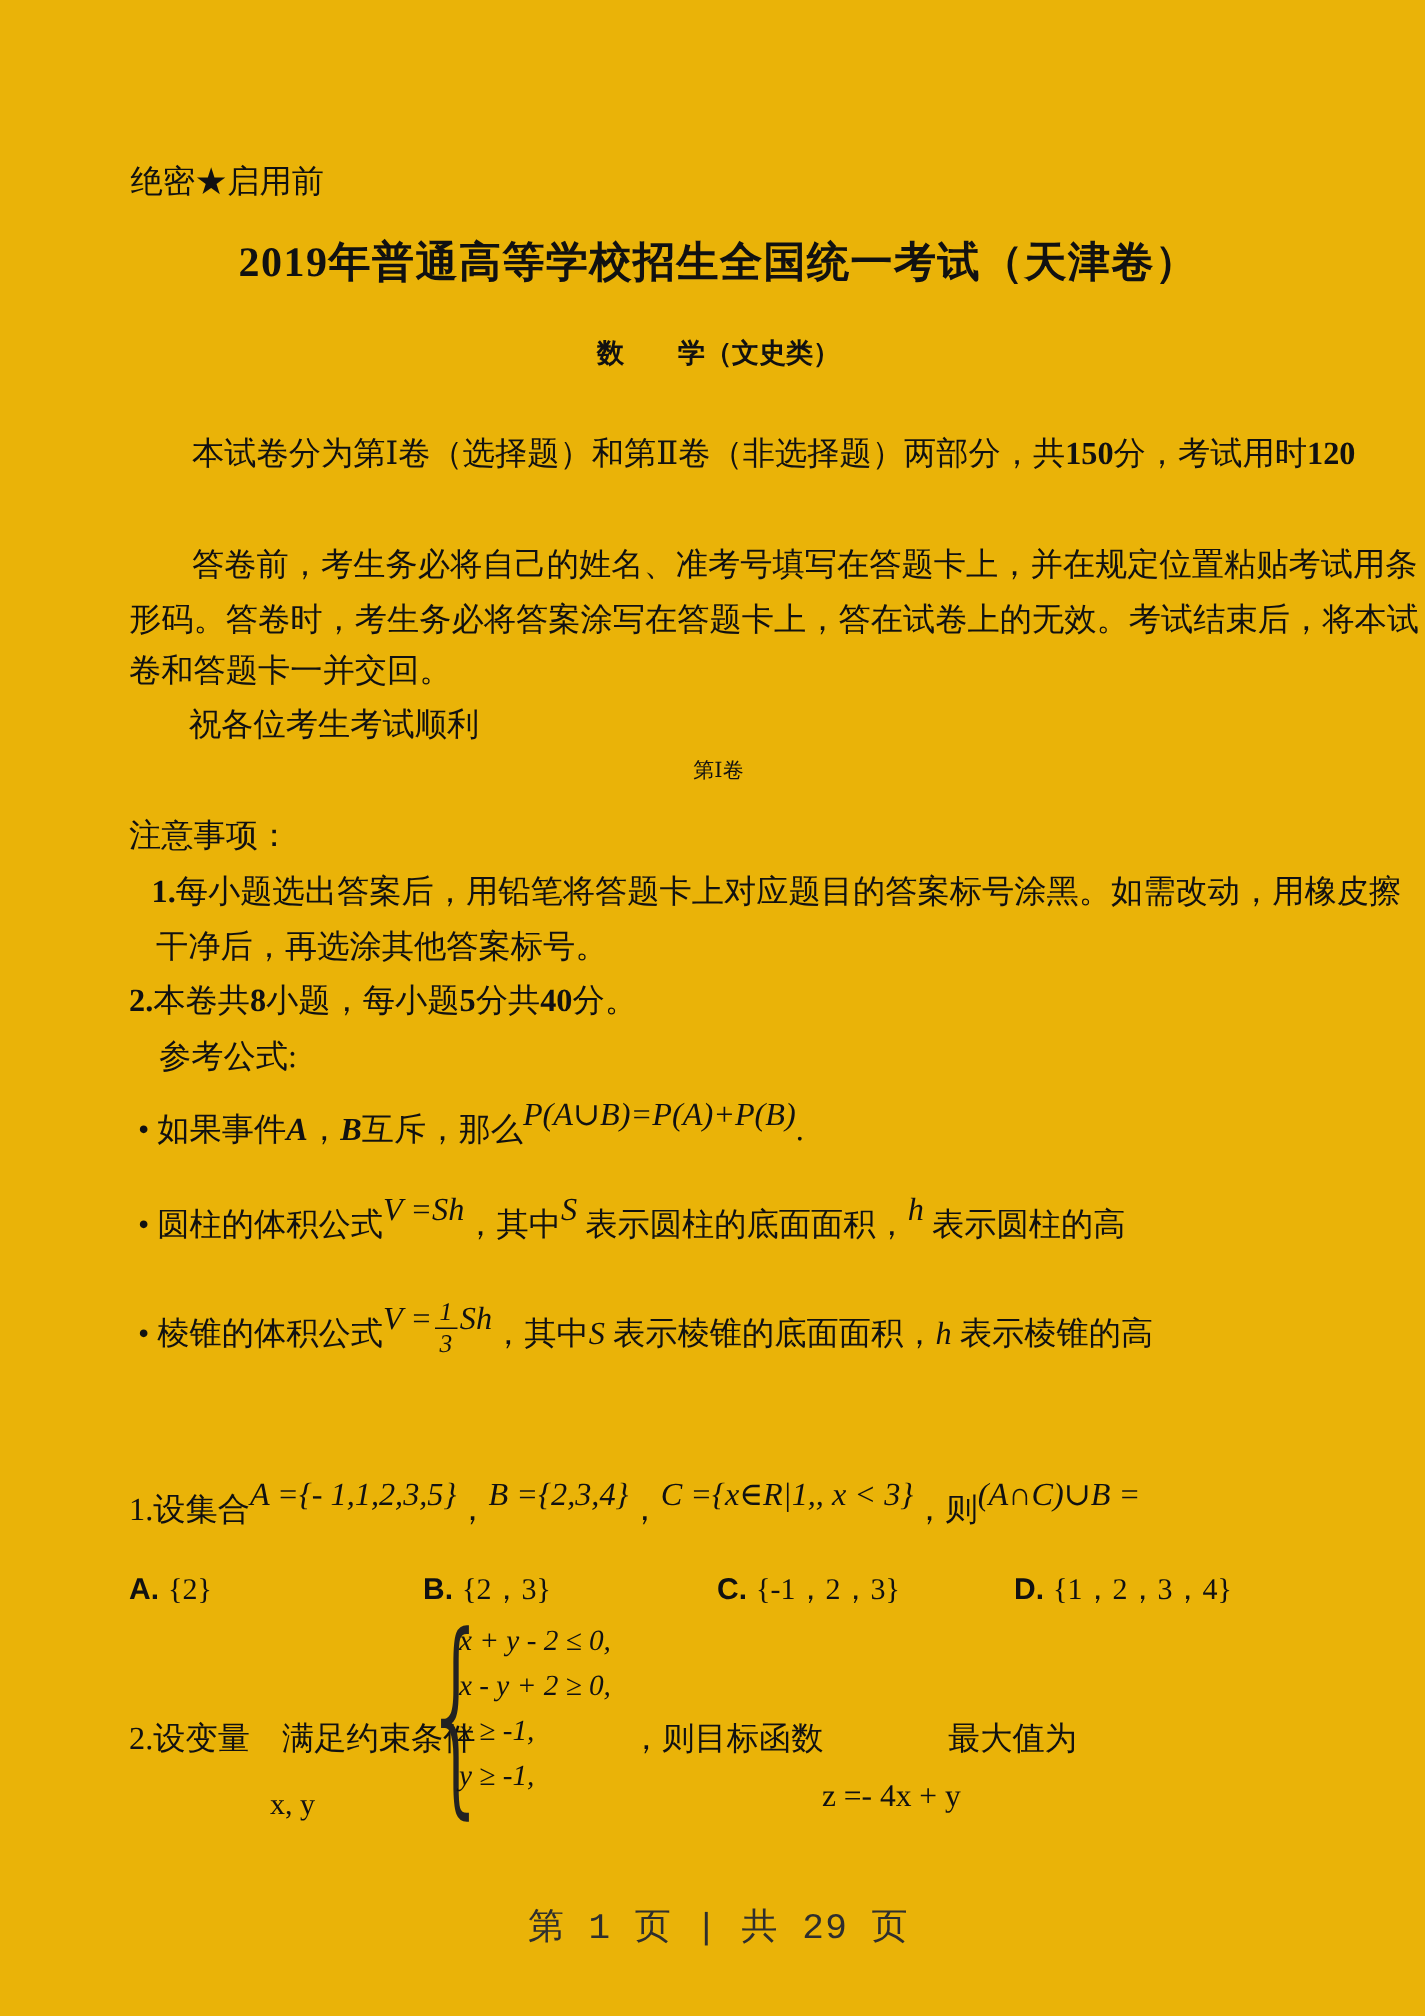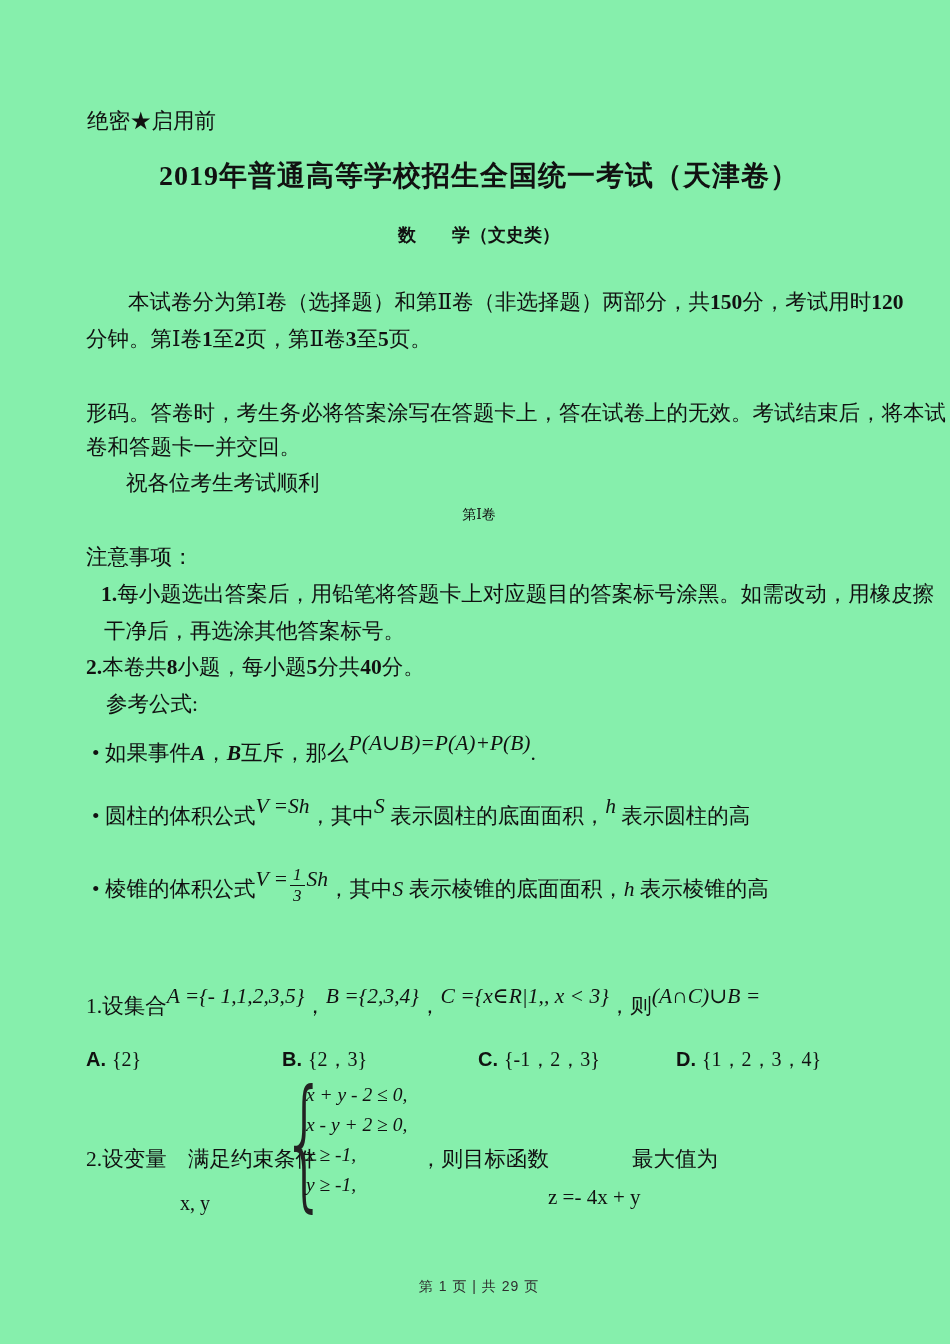--- a/index.html
+++ b/index.html
@@ -1,19 +1,19 @@
 <!DOCTYPE html>
 <html><head>
 <meta charset="utf-8">
 <style>
   html,body{margin:0;padding:0;background:#ffffff;}
   .page{
     position:relative;
     width:950px;height:1344px;
-    background:#86efac;
+    background:#eab308;
     color:#111111;
     font-family:"Liberation Serif","DejaVu Serif",serif;
     overflow:hidden;
   }
   .abs{position:absolute;white-space:nowrap;font-size:21.5px;line-height:1.3;}
   .center{left:4px;width:100%;text-align:center;}
   .title{font-size:28px;font-weight:700;letter-spacing:1px;}
   .subject{font-size:18px;font-weight:700;}
   .sec-head{font-size:14px;}
   
@@ -33,36 +33,36 @@
     font-family:"DejaVu Sans",sans-serif;
     font-weight:200;
     font-size:142px;
     line-height:126px;
     transform:scaleX(.5);
     transform-origin:left center;
     color:#222;
   }
   .it{margin-left:28px;}
   .footer{
-    font-family:Liberation Sans, sans-serif;
-    font-size:14px;color:#2e2e2e;letter-spacing:1px;text-align:center;
+    font-family:Liberation Mono, monospace;
+    font-size:24px;color:#2e2e2e;letter-spacing:1px;text-align:center;
   }
 </style>
 </head>
 <body>
 
 <div class="page">
 
   <div class="abs" style="left:87px;top:108px">绝密★启用前</div>
 
   <div class="abs center title" style="top:158px">2019年普通高等学校招生全国统一考试（天津卷）</div>
   <div class="abs center subject" style="top:224px">数　　学（文史类）</div>
 
   <div class="abs" style="left:128px;top:289px"><span>本试卷分为第Ⅰ卷（选择题）和第Ⅱ卷（非选择题）两部分，共</span><span class="rs-b">150</span><span>分，考试用时</span><span class="rs-b">120</span></div>
-  <div class="abs" style="left:86px;top:326px"><span>分钟。第Ⅰ卷</span><span class="rs-b">1</span><span>至</span><span class="rs-b">2</span><span>页，第Ⅱ卷</span><span class="rs-b">3</span><span>至</span><span class="rs-b">5</span><span>页。</span></div>
+  <div class="abs" style="left:128px;top:363px"><span>答卷前，考生务必将自己的姓名、准考号填写在答题卡上，并在规定位置粘贴考试用条</span></div>
   <div class="abs" style="left:86px;top:434px"><span>卷和答题卡一并交回。</span></div>
   <div class="abs" style="left:86px;top:400px"><span>形码。答卷时，考生务必将答案涂写在答题卡上，答在试卷上的无效。考试结束后，将本试</span></div>
   <div class="abs" style="left:126px;top:470px"><span>祝各位考生考试顺利</span></div>
 
   <div class="abs center sec-head" style="top:506px">第Ⅰ卷</div>
 
   <div class="abs" style="left:86px;top:544px">注意事项：</div>
   <div class="abs" style="left:101px;top:581px"><span class="rs-b">1.</span><span>每小题选出答案后，用铅笔将答题卡上对应题目的答案标号涂黑。如需改动，用橡皮擦</span></div>
   <div class="abs" style="left:104px;top:618px"><span>干净后，再选涂其他答案标号。</span></div>
   <div class="abs" style="left:86px;top:654px"><span class="rs-b">2.</span><span>本卷共</span><span class="rs-b">8</span><span>小题，每小题</span><span class="rs-b">5</span><span>分共</span><span class="rs-b">40</span><span>分。</span></div>

